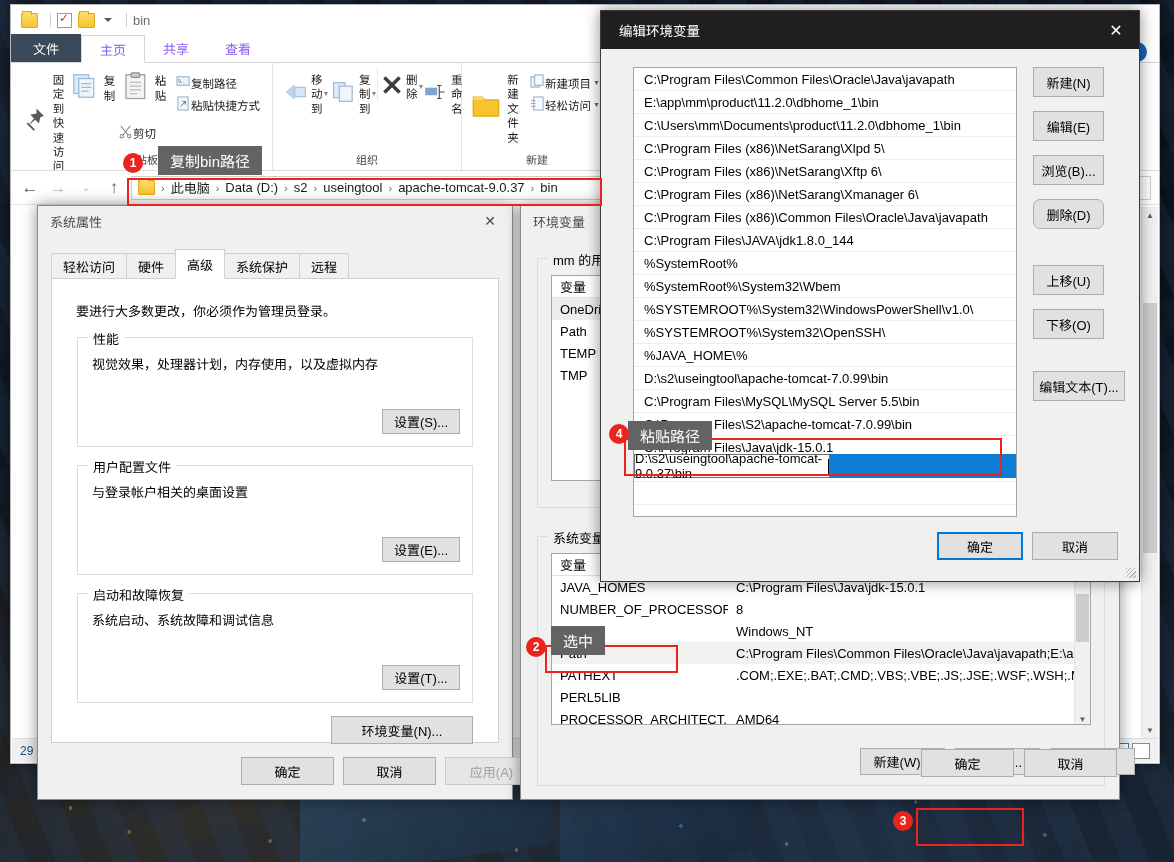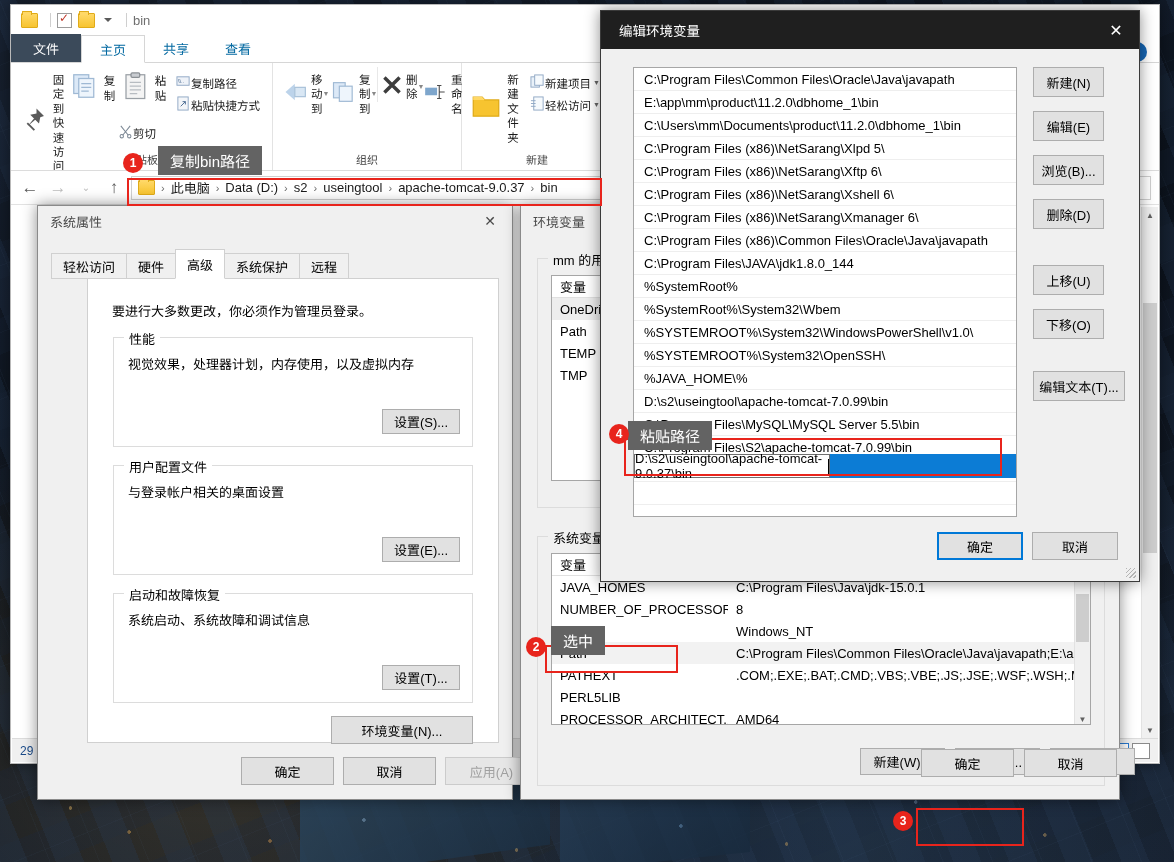--- a/index.html
+++ b/index.html
@@ -84,21 +84,21 @@
   .caret-dn{ width:0;height:0;border-left:4px solid transparent;border-right:4px solid transparent;
              border-top:4px solid #5a5a5a; margin:0 8px 0 3px;}
   .win-title{ color:#6f6f6f; font-size:13px; }
   .wctrl{ margin-left:auto; display:flex; }
   .wctrl span{ width:45px;height:30px;display:flex;align-items:center;justify-content:center;
                color:#333;font-size:12px; }
 
   .tabstrip{ height:28px; display:flex; align-items:flex-end; background:#fff;
              border-bottom:1px solid #d6d6d6;}
   .tab{ height:28px; padding:0 18px; display:flex;align-items:center;justify-content:center;
-        font-size:13px; color:#0369a1; }
+        font-size:13px; color:#8b5cf6; }
   .tab.file{ background:#3b4a5a; color:#fff; padding:0 22px; }
   .tab.active{ background:#fff; border:1px solid #d6d6d6; border-bottom:1px solid #fff;
                position:relative; top:1px; }
 
   .ribbon{ height:108px; background:#fff; border-bottom:1px solid #dcdcdc;
            display:flex; position:relative; overflow:hidden;}
   .rgroup{ position:relative; padding:4px 8px 0; display:flex; flex-direction:column;
            border-right:1px solid #e3e3e3; }
   .rgroup .gtitle{ position:absolute; bottom:3px; left:0; right:0; text-align:center;
                    font-size:11px; color:#444; }
@@ -153,21 +153,21 @@
   .grp-lbl{ position:absolute; top:-9px; left:10px; background:#f0f0f0; padding:0 5px;
             font-size:13px; color:#000;}
 
   
   #sysprops{ left:37px; top:205px; width:476px; height:595px; }
   #sysprops .tabs{ position:absolute; left:13px; top:43px; display:flex; align-items:flex-end; }
   #sysprops .ptab{ height:26px; padding:0 11px; display:flex;align-items:center;
                    border:1px solid #d0d0d0; background:#f0f0f0; font-size:13px; margin-right:-1px;}
   #sysprops .ptab.on{ background:#fff; height:30px; border-bottom-color:#fff; z-index:2;}
   #sysprops .panel{ position:absolute; left:13px; top:72px; right:13px; bottom:56px;
-                    background:#fff; border:1px solid #d0d0d0;margin-left:36px; }
+                    background:#fff; border:1px solid #d0d0d0; }
 
   
   #envvars{ left:520px; top:205px; width:600px; height:595px; }
 
   .tbl{ position:absolute; background:#fff; border:1px solid #a6a6a6; overflow:hidden; }
   .tbl .hdr{ display:flex; height:22px; border-bottom:1px solid #e0e0e0; font-size:13px;
              align-items:center;}
   .tbl .hdr .c{ padding-left:8px; }
   .tbl .row{ display:flex; height:22px; align-items:center; font-size:13px; }
   .tbl .row .c{ padding-left:8px; overflow:hidden; white-space:nowrap; }
@@ -585,21 +585,20 @@
     <span>编辑环境变量</span>
     <span class="dlg-x">✕</span>
   </div>
 
   <div class="listbox">
     <div class="lrow">C:\Program Files\Common Files\Oracle\Java\javapath</div>
     <div class="lrow">E:\app\mm\product\11.2.0\dbhome_1\bin</div>
     <div class="lrow">C:\Users\mm\Documents\product\11.2.0\dbhome_1\bin</div>
     <div class="lrow">C:\Program Files (x86)\NetSarang\Xlpd 5\</div>
     <div class="lrow">C:\Program Files (x86)\NetSarang\Xftp 6\</div>
-    <div class="lrow">C:\Program Files (x86)\NetSarang\Xshell 6\</div>
     <div class="lrow">C:\Program Files (x86)\NetSarang\Xmanager 6\</div>
     <div class="lrow">C:\Program Files (x86)\Common Files\Oracle\Java\javapath</div>
     <div class="lrow">C:\Program Files\JAVA\jdk1.8.0_144</div>
     <div class="lrow">%SystemRoot%</div>
     <div class="lrow">%SystemRoot%\System32\Wbem</div>
     <div class="lrow">%SYSTEMROOT%\System32\WindowsPowerShell\v1.0\</div>
     <div class="lrow">%SYSTEMROOT%\System32\OpenSSH\</div>
     <div class="lrow">%JAVA_HOME\%</div>
     <div class="lrow">D:\s2\useingtool\apache-tomcat-7.0.99\bin</div>
     <div class="lrow">C:\Program Files\MySQL\MySQL Server 5.5\bin</div>
@@ -613,21 +612,21 @@
     <div class="input">
       <span>D:\s2\useingtool\apache-tomcat-9.0.37\bin</span>
       <span class="caret"></span>
     </div>
     <div class="selfill"></div>
   </div>
 
   <div class="btn ebtn" style="top:56px;left:432px;">新建(N)</div>
   <div class="btn ebtn" style="top:100px;left:432px;">编辑(E)</div>
   <div class="btn ebtn" style="top:144px;left:432px;">浏览(B)...</div>
-  <div class="btn ebtn" style="top:188px;left:432px;">删除(D)</div>
+  <div class="btn ebtn" style="top:188px;left:432px;border-radius:7px;">删除(D)</div>
   <div class="btn ebtn" style="top:254px;left:432px;">上移(U)</div>
   <div class="btn ebtn" style="top:298px;left:432px;">下移(O)</div>
   <div class="btn ebtn" style="top:360px;left:432px;width:92px;">编辑文本(T)...</div>
 
   <div class="btn default" style="position:absolute;left:336px;top:521px;width:86px;height:28px;">确定</div>
   <div class="btn" style="position:absolute;left:431px;top:521px;width:86px;height:28px;">取消</div>
 
   <div style="position:absolute;right:3px;bottom:3px;width:10px;height:10px;
               background:repeating-linear-gradient(135deg,#b5b5b5 0 1px,transparent 1px 3px);"></div>
 </div>

